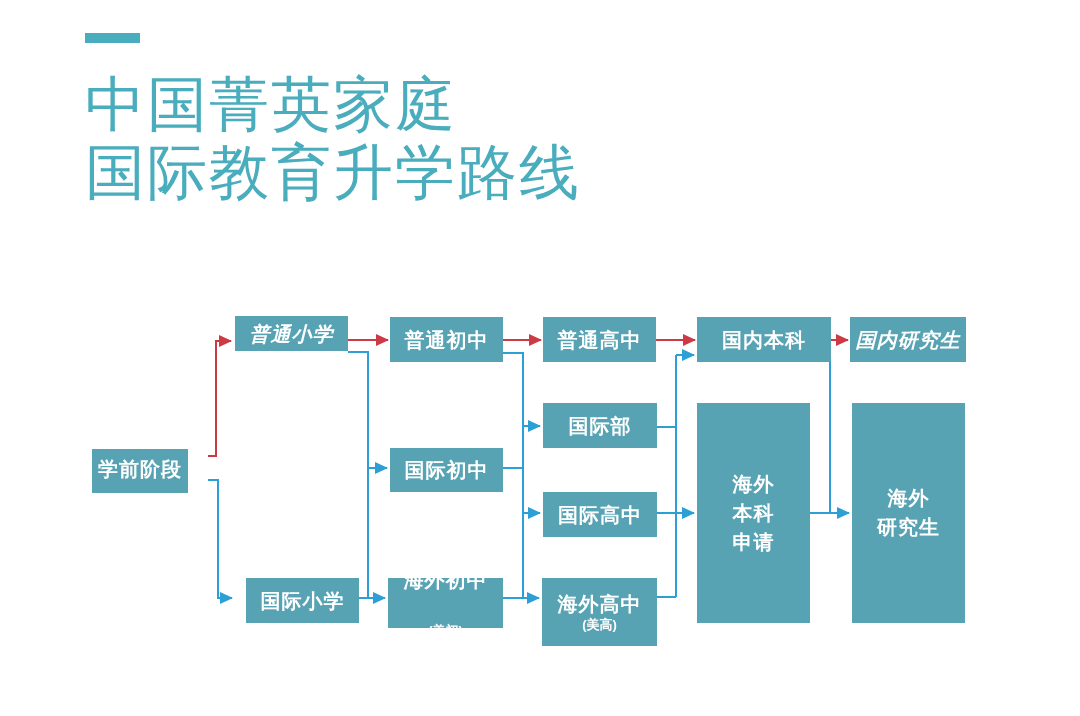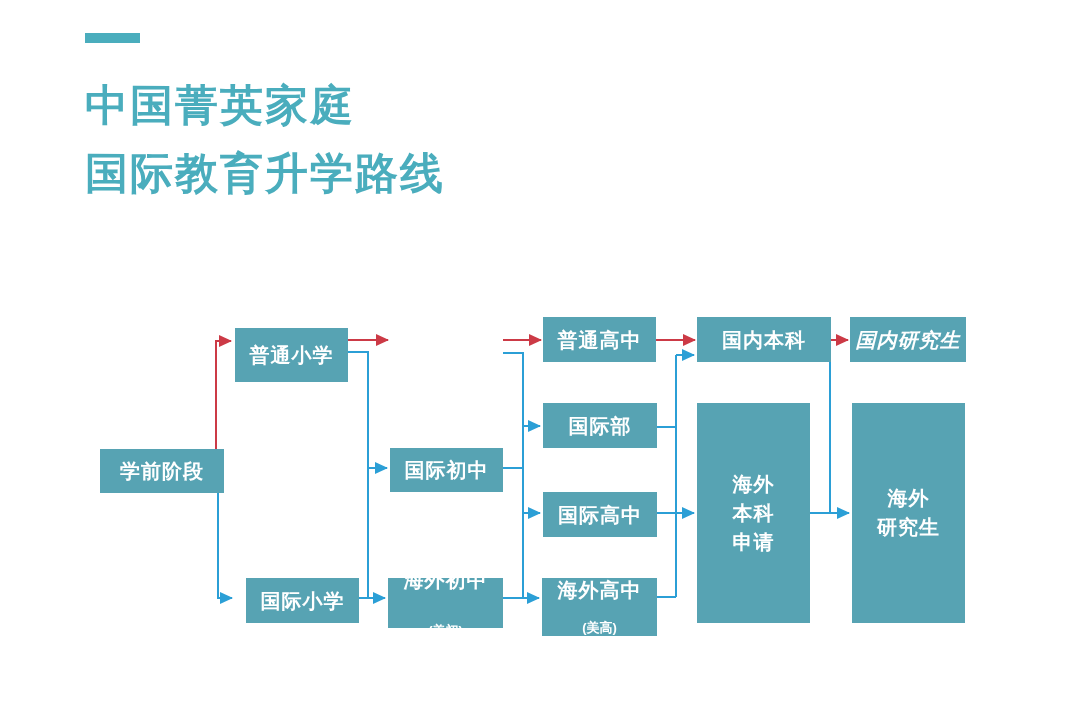--- a/index.html
+++ b/index.html
@@ -13,51 +13,51 @@
   html,body{margin:0;padding:0;background:#e9e9e9;}
   .canvas{
     position:relative;width:1080px;height:716px;margin:0 auto;
     background:var(--bg);overflow:hidden;
     font-family:"Liberation Sans","DejaVu Sans",sans-serif;
   }
   
   .title-block{position:absolute;left:85px;top:33px;}
   .title-dash{width:55px;height:10px;background:var(--title);margin-bottom:28px;}
   .title-line{
-    color:var(--title);font-size:43px;font-weight:bold;
+    color:var(--title);font-size:60px;font-weight:normal;
     line-height:68px;letter-spacing:2px;white-space:nowrap;
   }
   
   svg.edges{position:absolute;left:0;top:0;width:1080px;height:716px;}
   .edge{fill:none;stroke-width:2px;}
   .edge-red{stroke:var(--red);}
   .edge-blue{stroke:var(--blue);}
   .ah-red{fill:var(--red);}
   .ah-blue{fill:var(--blue);}
   
   .node{
     position:absolute;background:var(--box);color:var(--box-text);
     display:flex;flex-direction:column;align-items:center;justify-content:center;
     font-weight:bold;font-size:20px;line-height:24px;text-align:center;
     letter-spacing:1px;
   }
   .node .sub{font-size:13px;line-height:17px;letter-spacing:0;}
   .node.tall{font-size:20px;line-height:29px;}
-  .n-preschool{left:100px;top:449px;width:124px;height:44px;}
-  .n-regular-primary{left:235px;top:328px;width:113px;height:54px;}
+  .n-preschool{left:92px;top:449px;width:96px;height:44px;font-family:Liberation Mono, monospace;}
+  .n-regular-primary{left:235px;top:316px;width:113px;height:35px;font-style:italic;}
   .n-regular-middle{left:390px;top:317px;width:113px;height:45px;}
   .n-regular-high{left:543px;top:317px;width:113px;height:45px;}
   .n-domestic-undergrad{left:697px;top:317px;width:134px;height:45px;}
   .n-domestic-postgrad{left:850px;top:317px;width:116px;height:45px;font-style:italic;}
   .n-intl-dept{left:543px;top:403px;width:114px;height:45px;}
   .n-intl-middle{left:390px;top:448px;width:113px;height:44px;}
   .n-intl-high{left:543px;top:492px;width:114px;height:45px;}
   .n-intl-primary{left:246px;top:578px;width:113px;height:45px;}
   .n-overseas-middle{left:388px;top:578px;width:115px;height:50px;gap:30px;}
-  .n-overseas-high{left:542px;top:578px;width:115px;height:58px;justify-content:space-between;}
+  .n-overseas-high{left:542px;top:578px;width:115px;height:68px;}
   .n-overseas-undergrad{left:697px;top:403px;width:113px;height:220px;}
   .n-overseas-postgrad{left:852px;top:403px;width:113px;height:220px;}
 </style>
 </head>
 <body>
 
 <div class="canvas">
 
   <div class="title-block">
     <div class="title-dash"></div>
@@ -98,20 +98,23 @@
     <path class="edge edge-blue" d="M810 353 H830 V513"></path>
     <path class="edge edge-blue" d="M810 513 H849" marker-end="url(#arrow-blue)"></path>
   </svg>
 
   <div class="node n-preschool">
     <span>学前阶段</span>
   </div>
   <div class="node n-regular-primary">
     <span>普通小学</span>
   </div>
+  <div class="node n-regular-middle">
+    <span>普通初中</span>
+  </div>
   <div class="node n-regular-high">
     <span>普通高中</span>
   </div>
   <div class="node n-domestic-undergrad">
     <span>国内本科</span>
   </div>
   <div class="node n-domestic-postgrad">
     <span>国内研究生</span>
   </div>
   <div class="node n-intl-dept">

